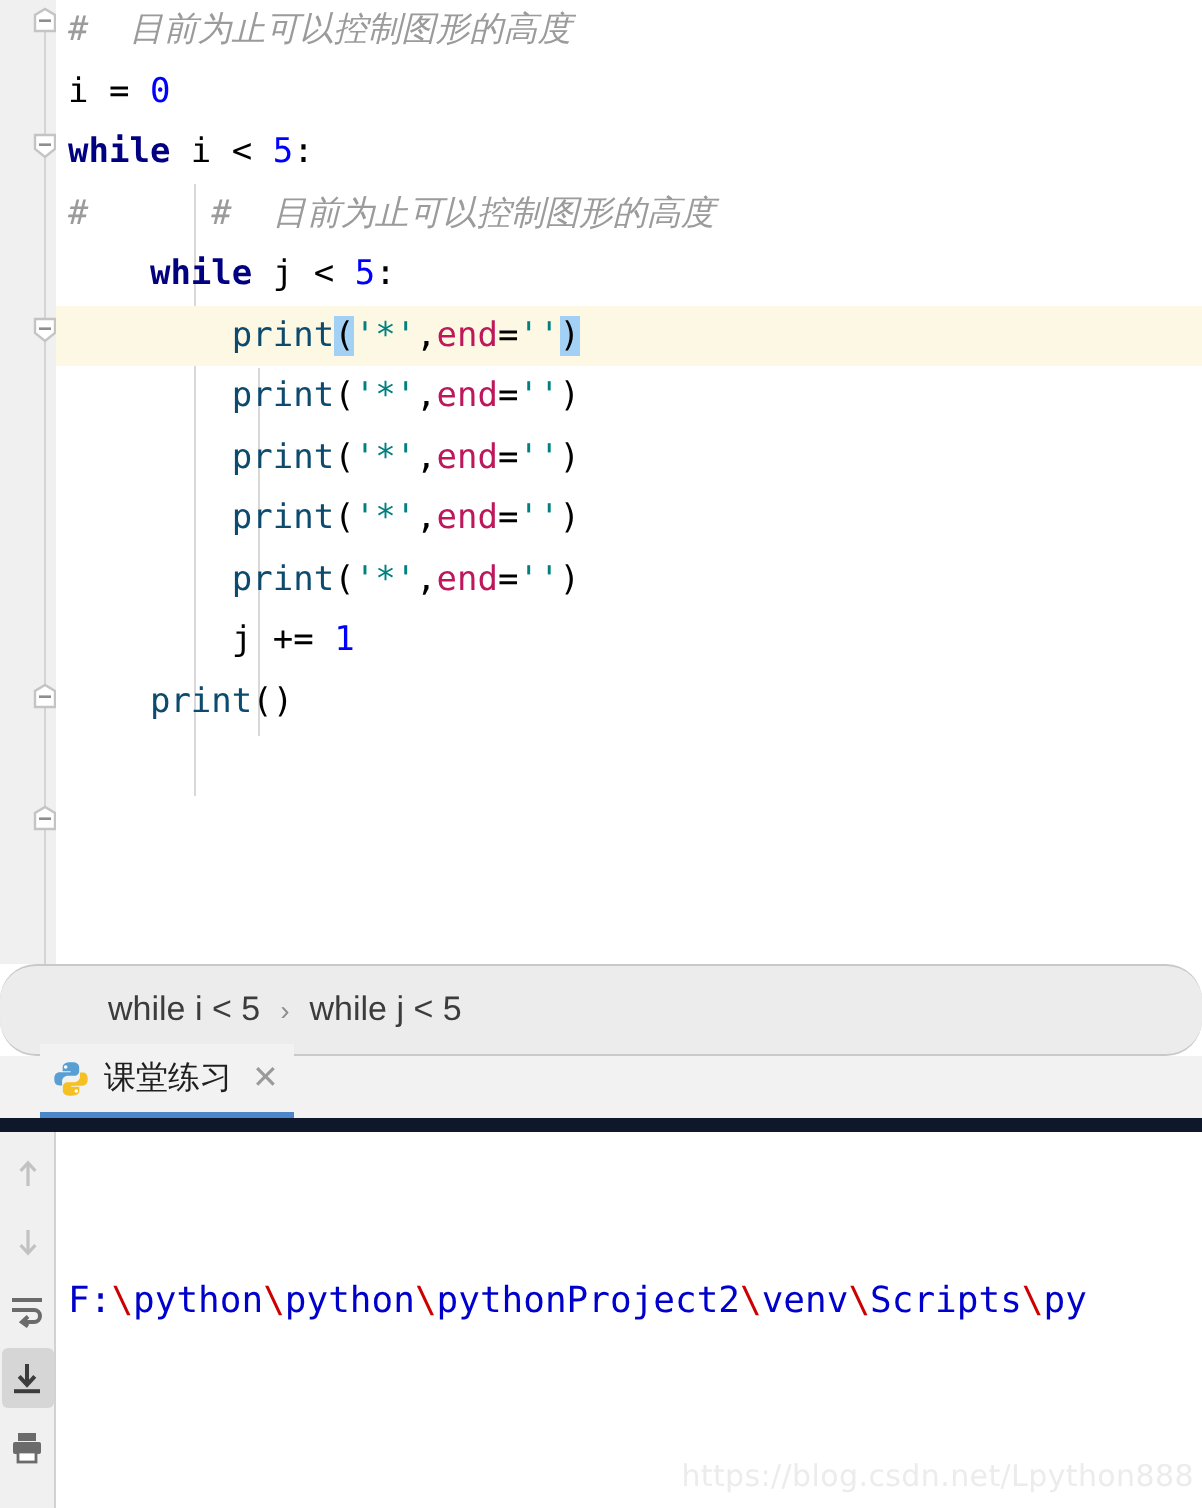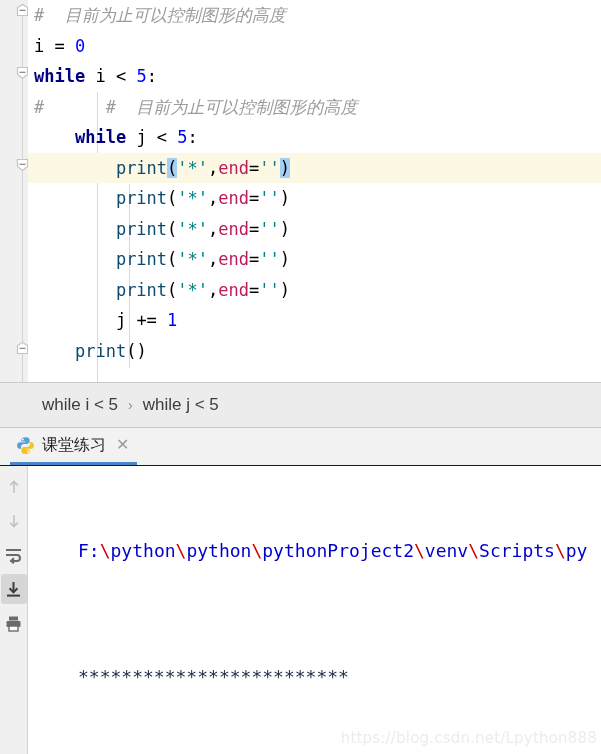--- a/index.html
+++ b/index.html
@@ -17,21 +17,21 @@
     width: 601px;
     height: 754px;
     display: flex;
     flex-direction: column;
     background: #ffffff;
   }
 
   
   .editor-area {
     position: relative;
-    height: 382px;
+    height: 482px;
     display: flex;
     background: #ffffff;
     overflow: hidden;
   }
 
   .editor-gutter {
     position: relative;
     width: 28px;
     flex: 0 0 28px;
     background: #f0f0f0;
@@ -98,40 +98,41 @@
 
   
   .breadcrumb-bar {
     height: 46px;
     flex: 0 0 46px;
     background: #ececec;
     border-top: 1px solid #c9c9c9;
     border-bottom: 1px solid #c9c9c9;
     display: flex;
     align-items: center;
-    padding-left: 42px;
+    padding-left: 54px;
     font-size: 17px;
     color: #3c3c3c;
+    border-radius: 18px;
   }
   .crumb { color: #3c3c3c; }
   .crumb-sep {
     margin: 0 10px;
     color: #8d8d8d;
     font-size: 14px;
   }
 
   
   .tab-strip {
     height: 38px;
     flex: 0 0 38px;
     background: #f2f2f2;
     display: flex;
     align-items: flex-end;
-    padding-left: 10px;
-    border-bottom: 1px solid #0f172a;
+    padding-left: 20px;
+    border-bottom: 7px solid #0f172a;
   }
 
   .run-tab {
     display: flex;
     align-items: center;
     height: 37px;
     padding: 0 8px 0 6px;
     border-bottom: 3px solid #4a86c8;
     background: #f2f2f2;
   }
@@ -157,21 +158,20 @@
     font-family: "DejaVu Sans", sans-serif;
   }
 
   
   .console-area {
     position: relative;
     flex: 1;
     display: flex;
     background: #ffffff;
     overflow: hidden;
-    gap: 44px;
   }
 
   .console-toolbar {
     width: 28px;
     flex: 0 0 28px;
     background: #f0f0f0;
     border-right: 1px solid #d2d2d2;
     display: flex;
     flex-direction: column;
     align-items: center;

